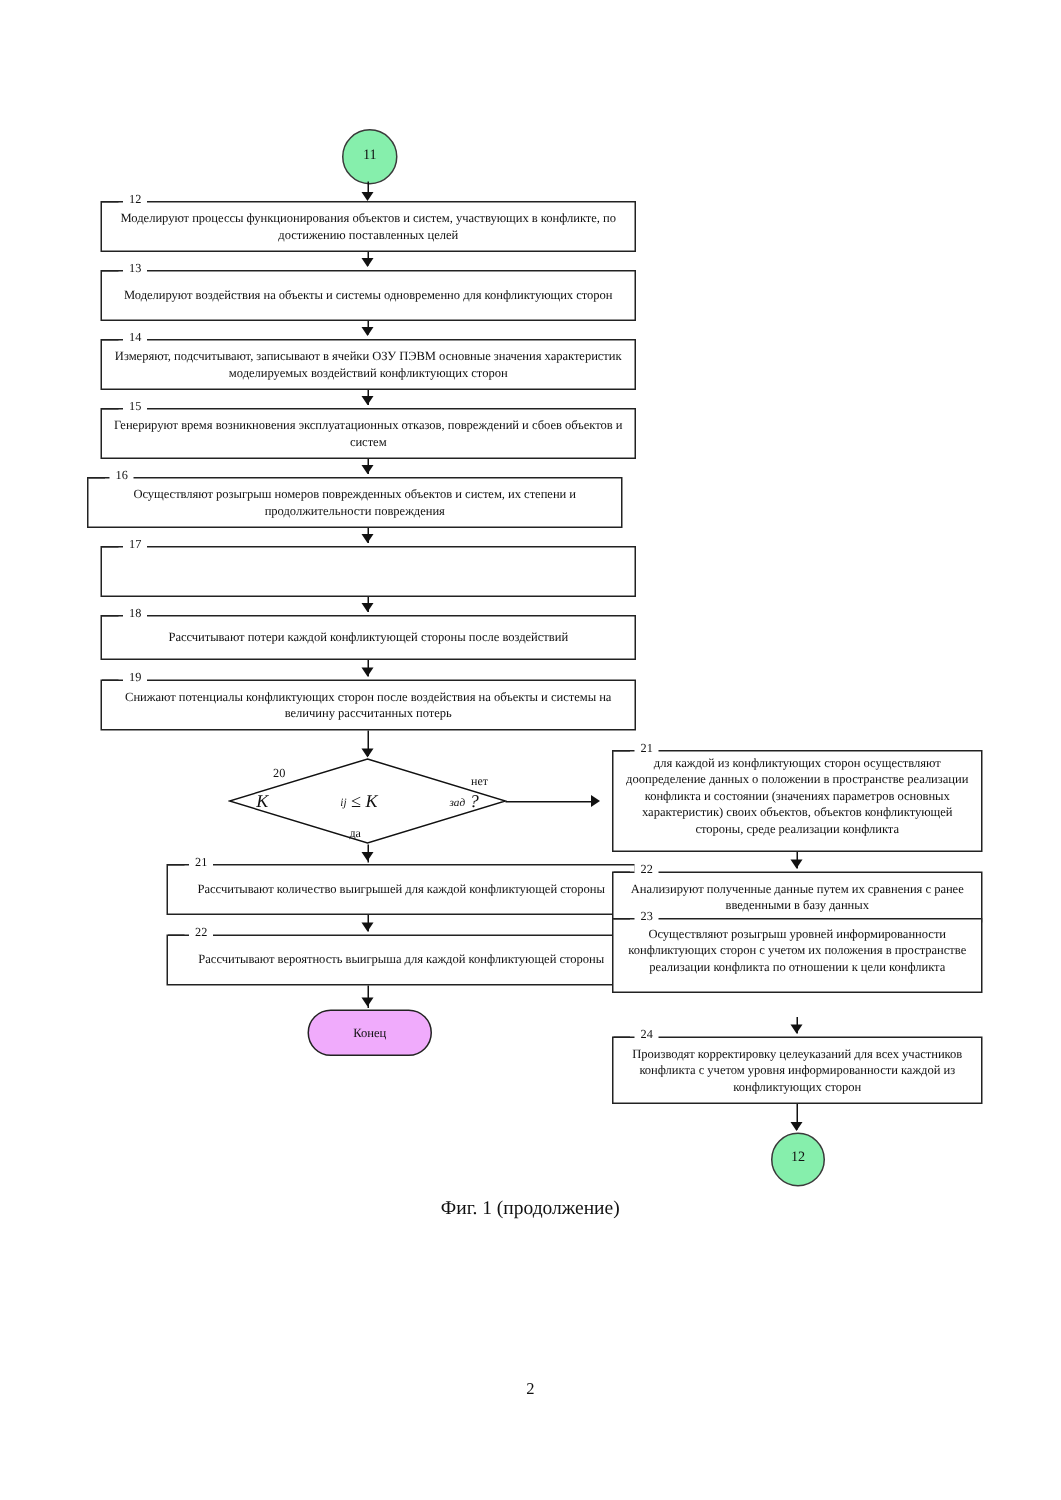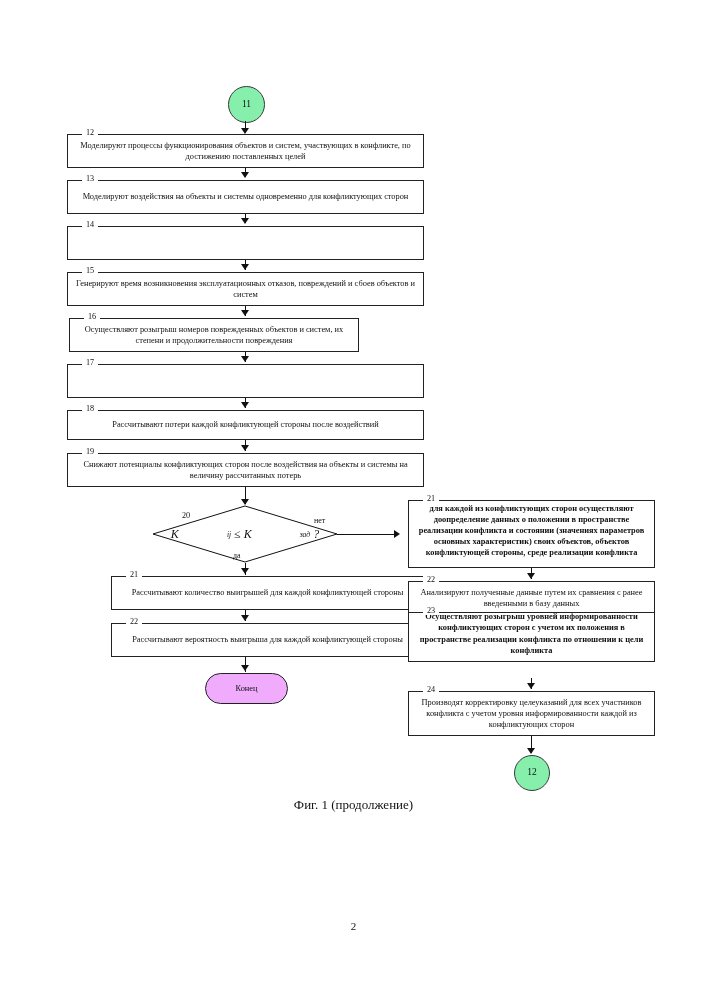--- a/index.html
+++ b/index.html
@@ -74,21 +74,20 @@
     position: absolute;
     top: -1px;
     left: 0;
     width: 11px;
     height: 1px;
     background: #222;
   }
   
   .pbox.overflow .ptext {
     margin-top: -7px;
-    font-weight: bold;
   }
 
   
   .diamond-wrap {
     position: absolute;
   }
   .diamond-wrap svg {
     display: block;
   }
   .diamond-label {
@@ -200,33 +199,34 @@
     <span class="pstub"></span>
     <span class="pnum">13</span>
     <span class="ptext">Моделируют воздействия на объекты и системы одновременно для конфликтующих сторон</span>
   </div>
   <div class="vline" style="left:245px; top:214px; height:9px;"></div>
   <div class="arrow-down" style="left:241px; top:218px;"></div>
 
   <div class="pbox" style="left:67px; top:226px; width:357px; height:34px;">
     <span class="pstub"></span>
     <span class="pnum">14</span>
+    <span class="ptext">Измеряют, подсчитывают, записывают в ячейки ОЗУ ПЭВМ основные значения характеристик моделируемых воздействий конфликтующих сторон</span>
   </div>
   <div class="vline" style="left:245px; top:260px; height:10px;"></div>
   <div class="arrow-down" style="left:241px; top:264px;"></div>
 
   <div class="pbox" style="left:67px; top:272px; width:357px; height:34px;">
     <span class="pstub"></span>
     <span class="pnum">15</span>
     <span class="ptext">Генерируют время возникновения эксплуатационных отказов,  повреждений и сбоев объектов и систем</span>
   </div>
   <div class="vline" style="left:245px; top:306px; height:10px;"></div>
   <div class="arrow-down" style="left:241px; top:310px;"></div>
 
-  <div class="pbox" style="left:69px; top:318px; width:290px; height:34px;">
+  <div class="pbox" style="left:58px; top:318px; width:357px; height:34px;">
     <span class="pstub"></span>
     <span class="pnum">16</span>
     <span class="ptext">Осуществляют розыгрыш номеров поврежденных объектов и систем, их степени и продолжительности повреждения</span>
   </div>
   <div class="vline" style="left:245px; top:352px; height:10px;"></div>
   <div class="arrow-down" style="left:241px; top:356px;"></div>
 
   <div class="pbox" style="left:67px; top:364px; width:357px; height:34px;">
     <span class="pstub"></span>
     <span class="pnum">17</span>

